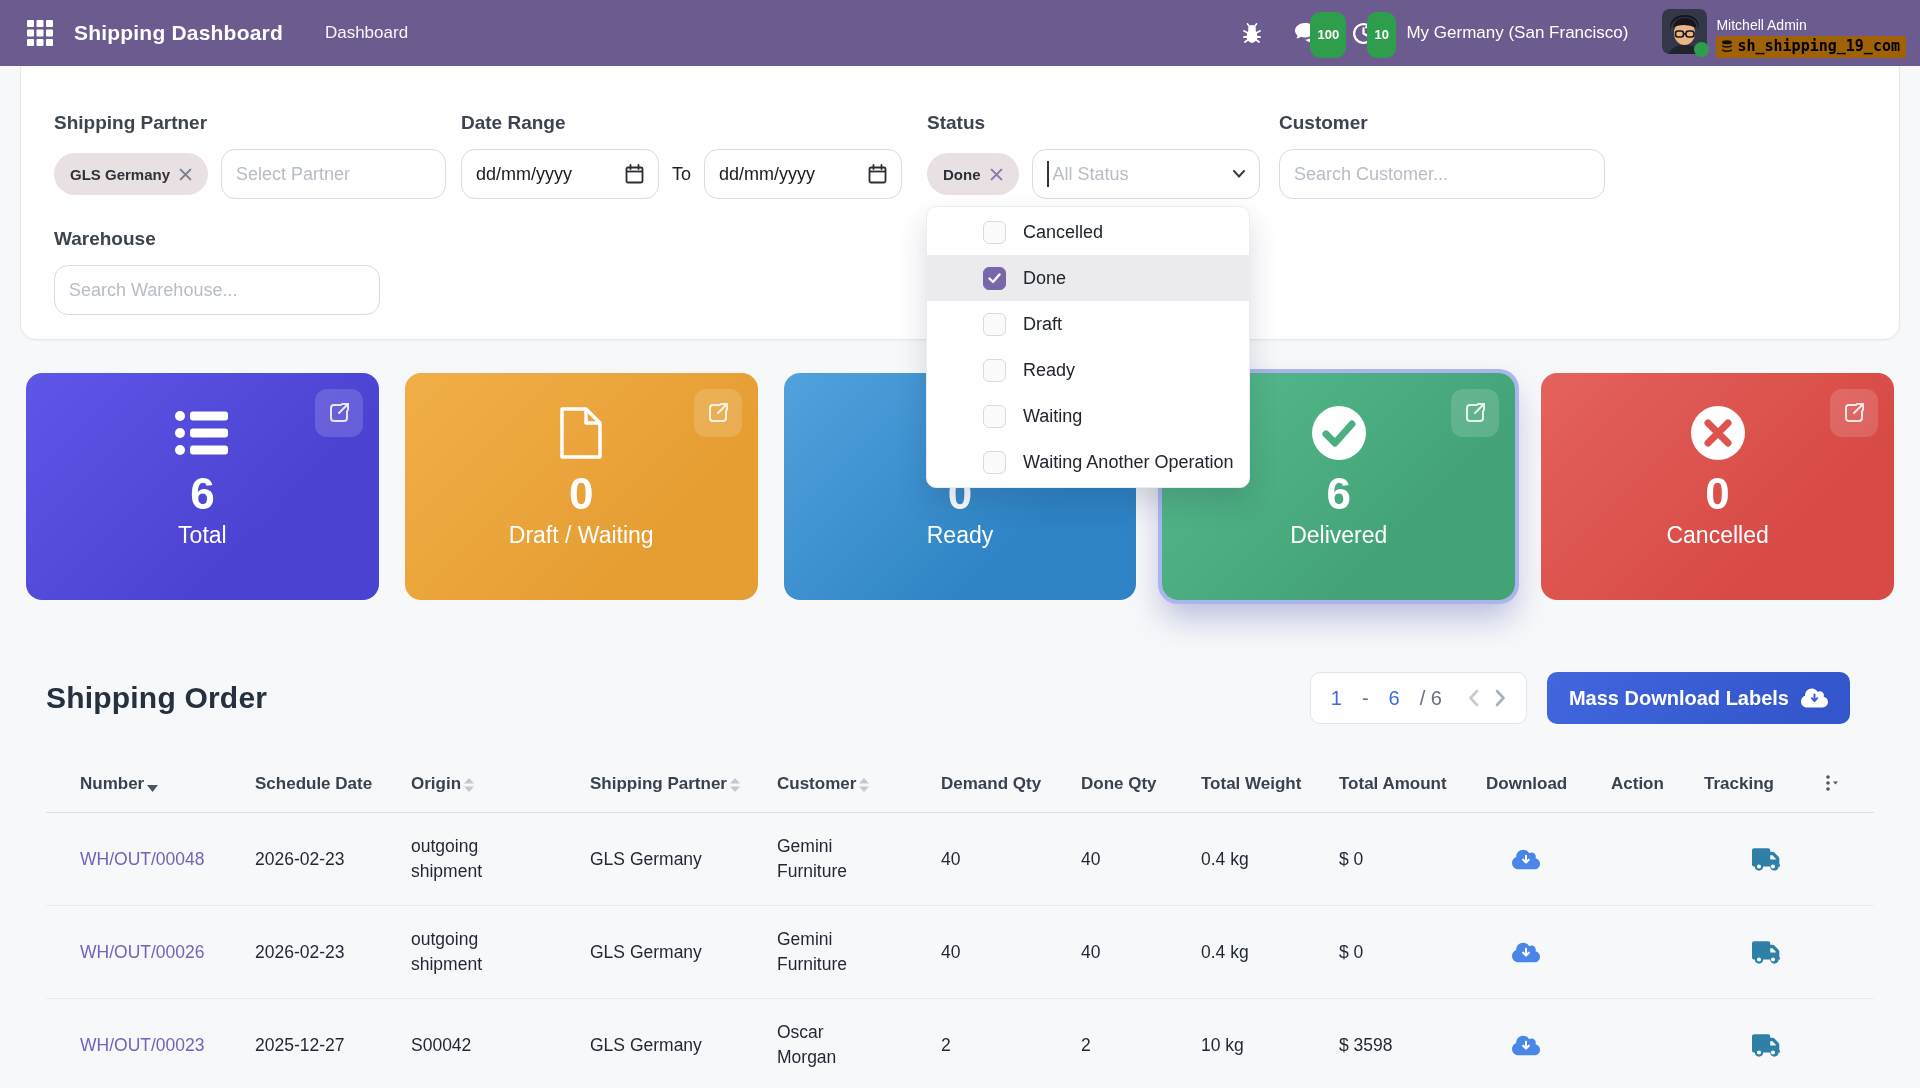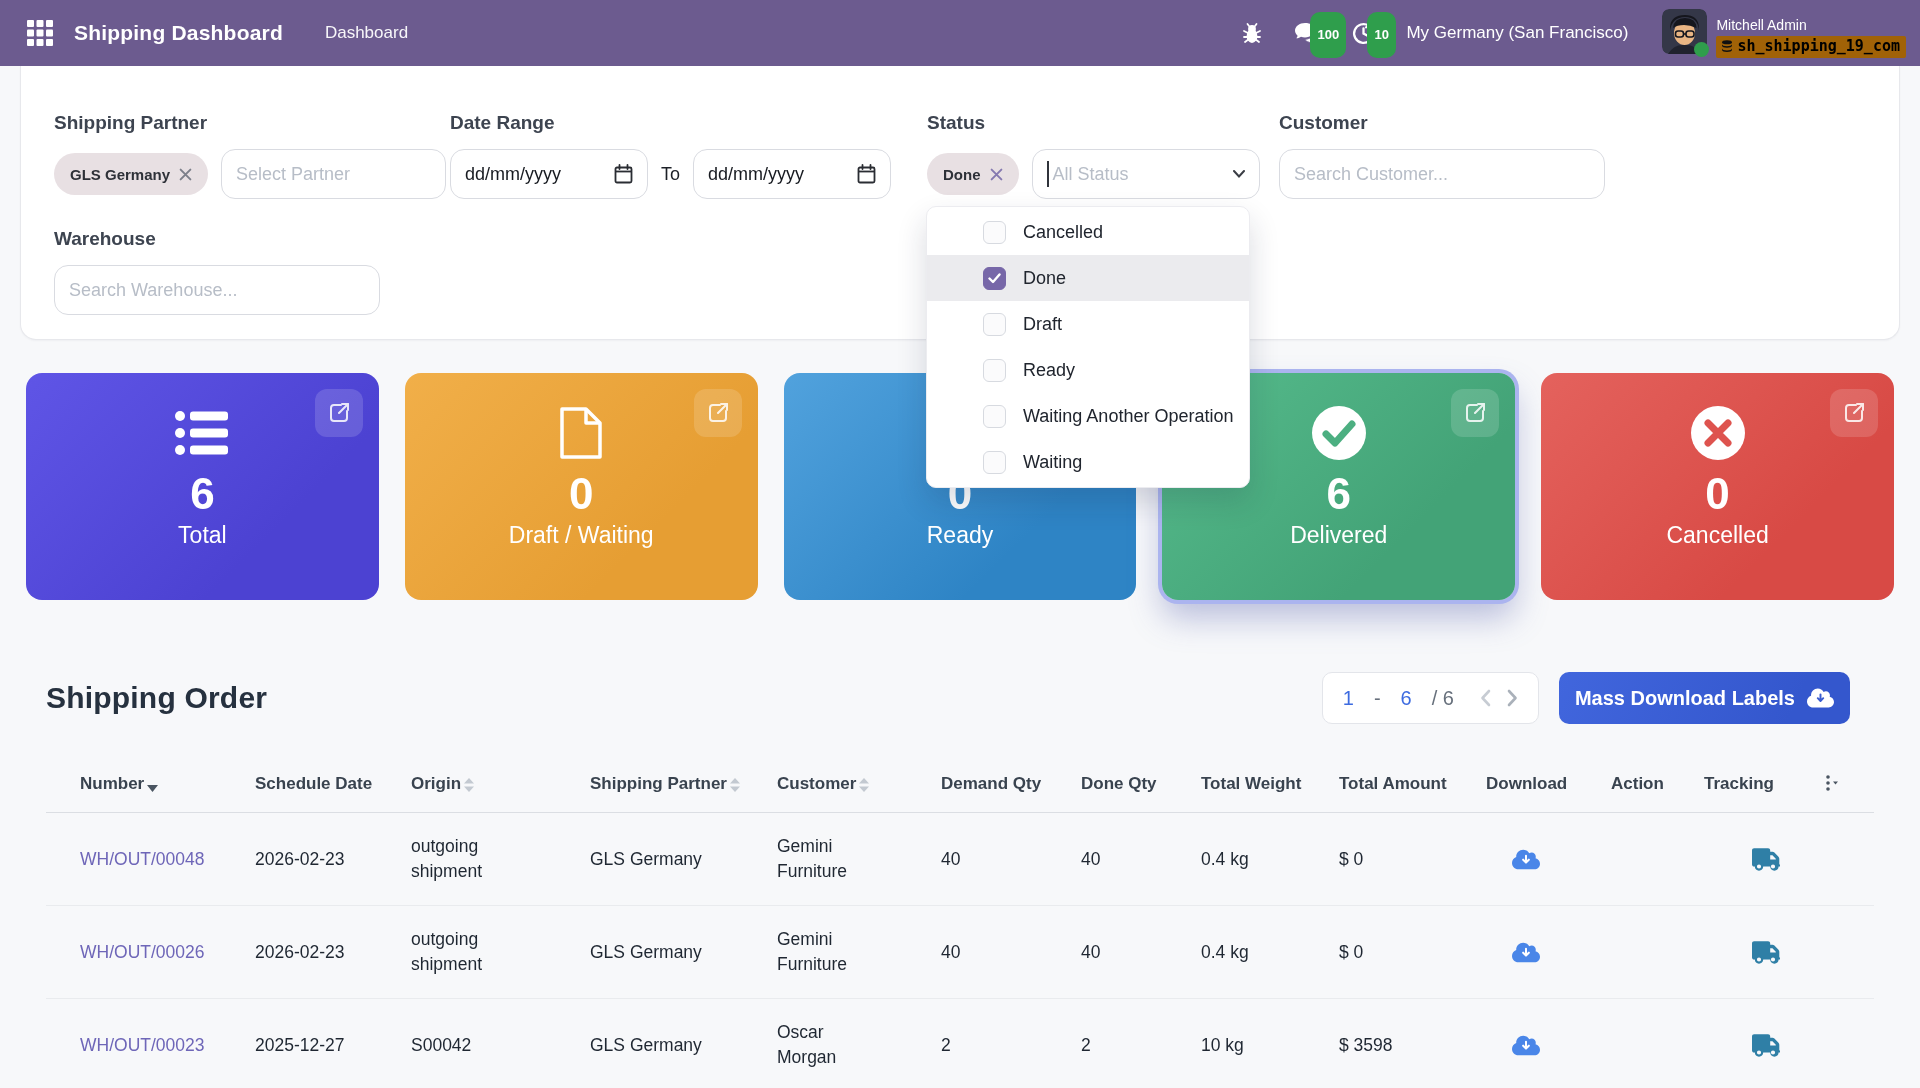--- a/index.html
+++ b/index.html
@@ -30,21 +30,21 @@
     font-size:15px; font-weight:bold; line-height:19px; }
 
   
   .filters { position:absolute; top:66px; left:20px; right:20px; height:274px; background:#fff;
     border:1px solid #e7e8ec; border-top:none; border-radius:0 0 16px 16px; z-index:40;
     box-shadow:0 1px 2px rgba(20,20,40,.04); }
   .f-label { font-size:19px; font-weight:bold; color:#3d4450; margin-bottom:15px; }
   .f-group { position:absolute; top:46px; }
   .f-controls { display:flex; align-items:center; gap:13px; }
   .g-partner { left:33px; }   
-  .g-date { left:429px; }
+  .g-date { left:440px; }
   .g-status { left:906px; }
   .g-customer { left:1258px; }
   .g-warehouse { left:33px; top:162px; }
   .tag-pill { display:flex; align-items:center; gap:9px; background:#e8e0e3; border-radius:999px;
     height:42px; padding:0 16px; font-size:15px; font-weight:bold; color:#2e3138; }
   .tag-x { display:flex; }
   .f-input { height:50px; background:#fff; border:1px solid #d9dbe1; border-radius:14px;
     display:flex; align-items:center; padding:0 14px; font-size:18px; color:#b7bdc7; }
   .f-input.dark { color:#171a20; justify-content:space-between;gap:36px; }
   .in-partner { width:225px; }
@@ -83,21 +83,21 @@
     background:rgba(255,255,255,.15); display:flex; align-items:center; justify-content:center; }
 
   
   .orders-bar { position:absolute; top:672px; left:46px; right:70px; display:flex; align-items:center; }
   .orders-title { font-size:30px; font-weight:800; color:#26313f; letter-spacing:.2px; }
   .bar-right { margin-left:auto; display:flex; align-items:center; gap:20px; }
   .pager { height:52px; background:#fff; border:1px solid #e3e5ea; border-radius:10px;
     display:flex; align-items:center; padding:0 20px; gap:20px; font-size:20px; color:#67707c; }
   .pg-num { color:#3d6be0; }
   .pg-chevrons { display:flex; gap:16px; margin-left:6px; }
-  .mass-btn { height:52px; border:none; border-radius:10px; padding:0 16px; display:flex;
+  .mass-btn { height:52px; border:none; border-radius:10px; padding:0 22px; display:flex;
     align-items:center; gap:12px; background:linear-gradient(115deg,#4166dd 0%,#3457cd 80%);
     color:#fff; font-size:20px; font-weight:bold; font-family:"Liberation Sans",sans-serif; }
 
   
   .table { position:absolute; top:762px; left:46px; right:46px; }
   .grid-cols { display:grid;
     grid-template-columns:175px 156px 179px 187px 164px 140px 120px 138px 147px 125px 93px 120px 1fr; }
   .thead { align-items:end; padding:10px 0 16px 34px; border-bottom:1px solid #dbdee3;
     font-size:17px; font-weight:bold; color:#39434f; line-height:24px; }
   .th { display:flex; align-items:flex-end; gap:3px; padding-right:14px; }
@@ -289,25 +289,25 @@
     <div class="dd-item">
       <span class="cbx"></span>
       <span>Draft</span>
     </div>
     <div class="dd-item">
       <span class="cbx"></span>
       <span>Ready</span>
     </div>
     <div class="dd-item">
       <span class="cbx"></span>
-      <span>Waiting Another Operation</span>
+      <span>Waiting</span>
     </div>
     <div class="dd-item">
       <span class="cbx"></span>
-      <span>Waiting</span>
+      <span>Waiting Another Operation</span>
     </div>
   </div>
 
   <div class="cards">
 
     <div class="card card-total">
       <span class="ext-btn">
         <svg width="24" height="24" viewBox="0 0 24 24" fill="none" stroke="#fff" stroke-width="2" stroke-linecap="round" stroke-linejoin="round" opacity=".85">
           <path d="M14 4H7a3 3 0 0 0-3 3v10a3 3 0 0 0 3 3h10a3 3 0 0 0 3-3v-7"></path>
             <path d="M12 12L21 3"></path>

